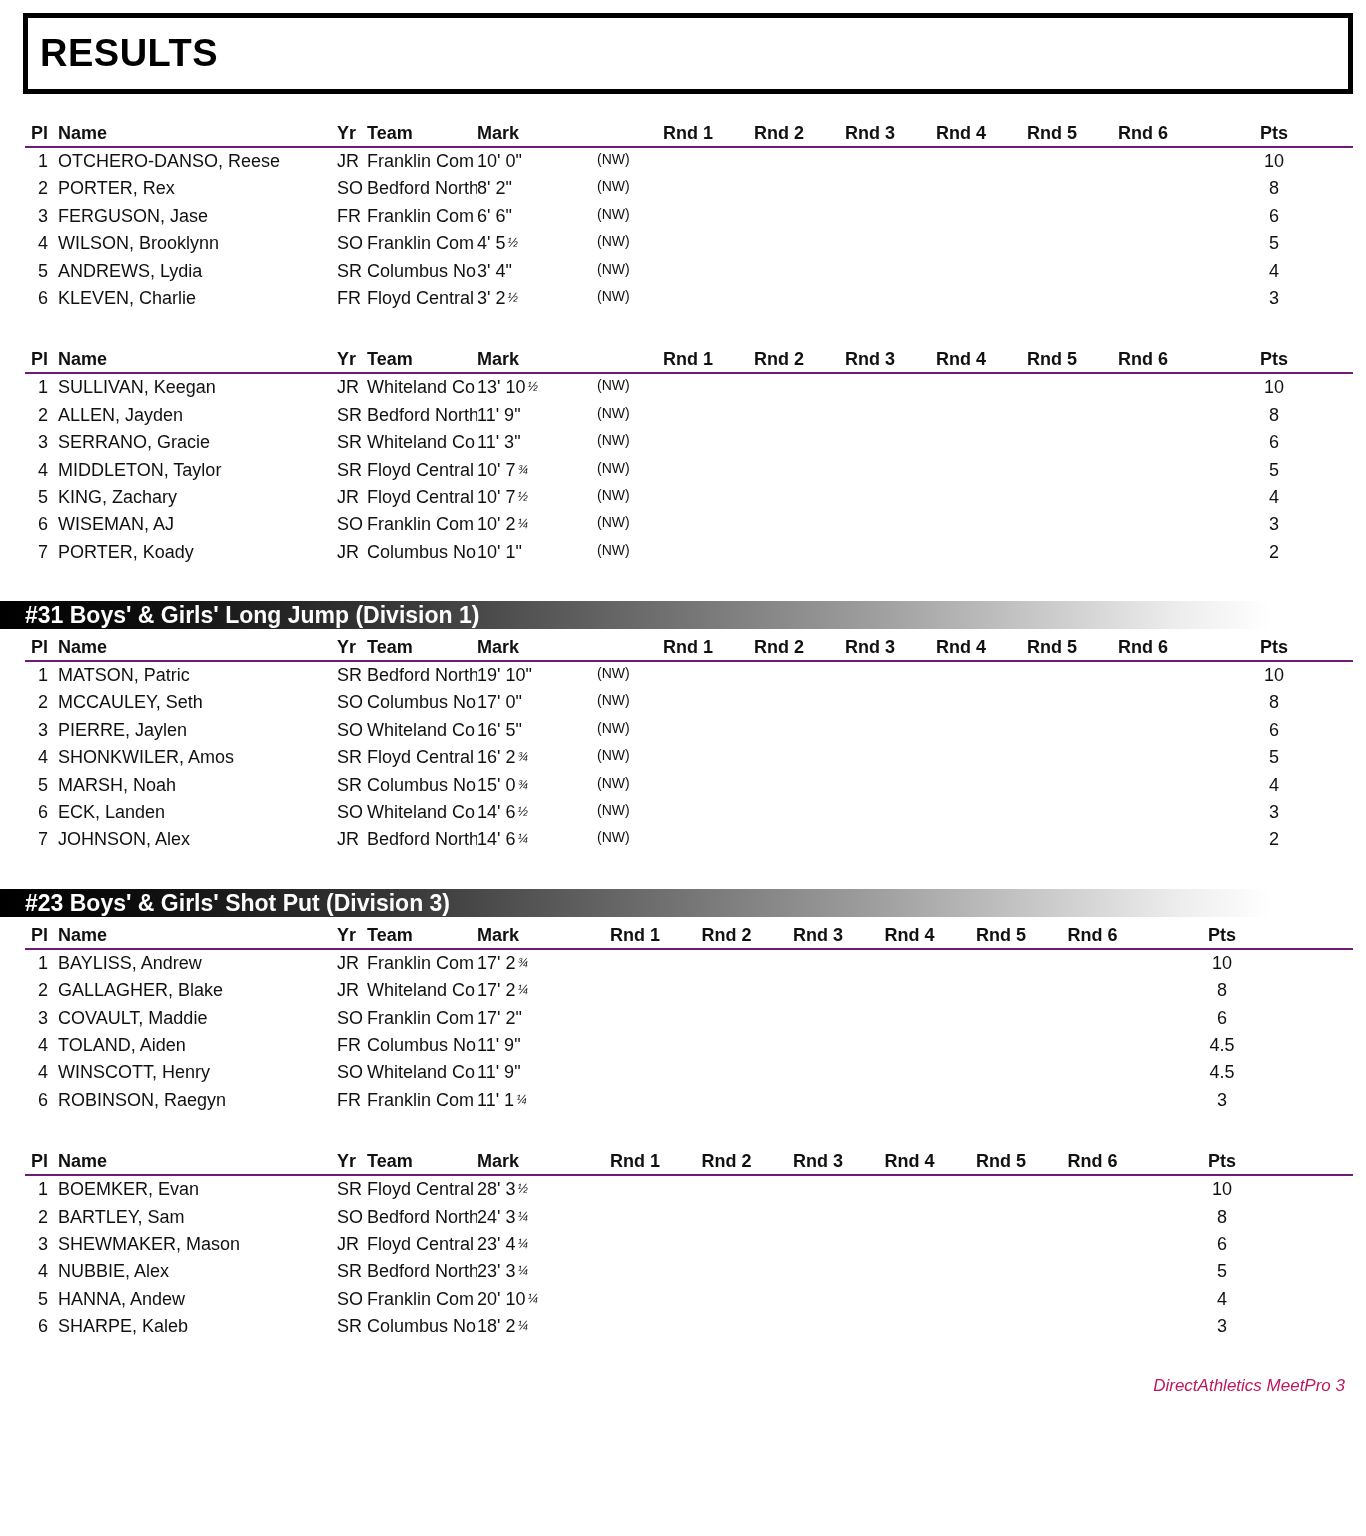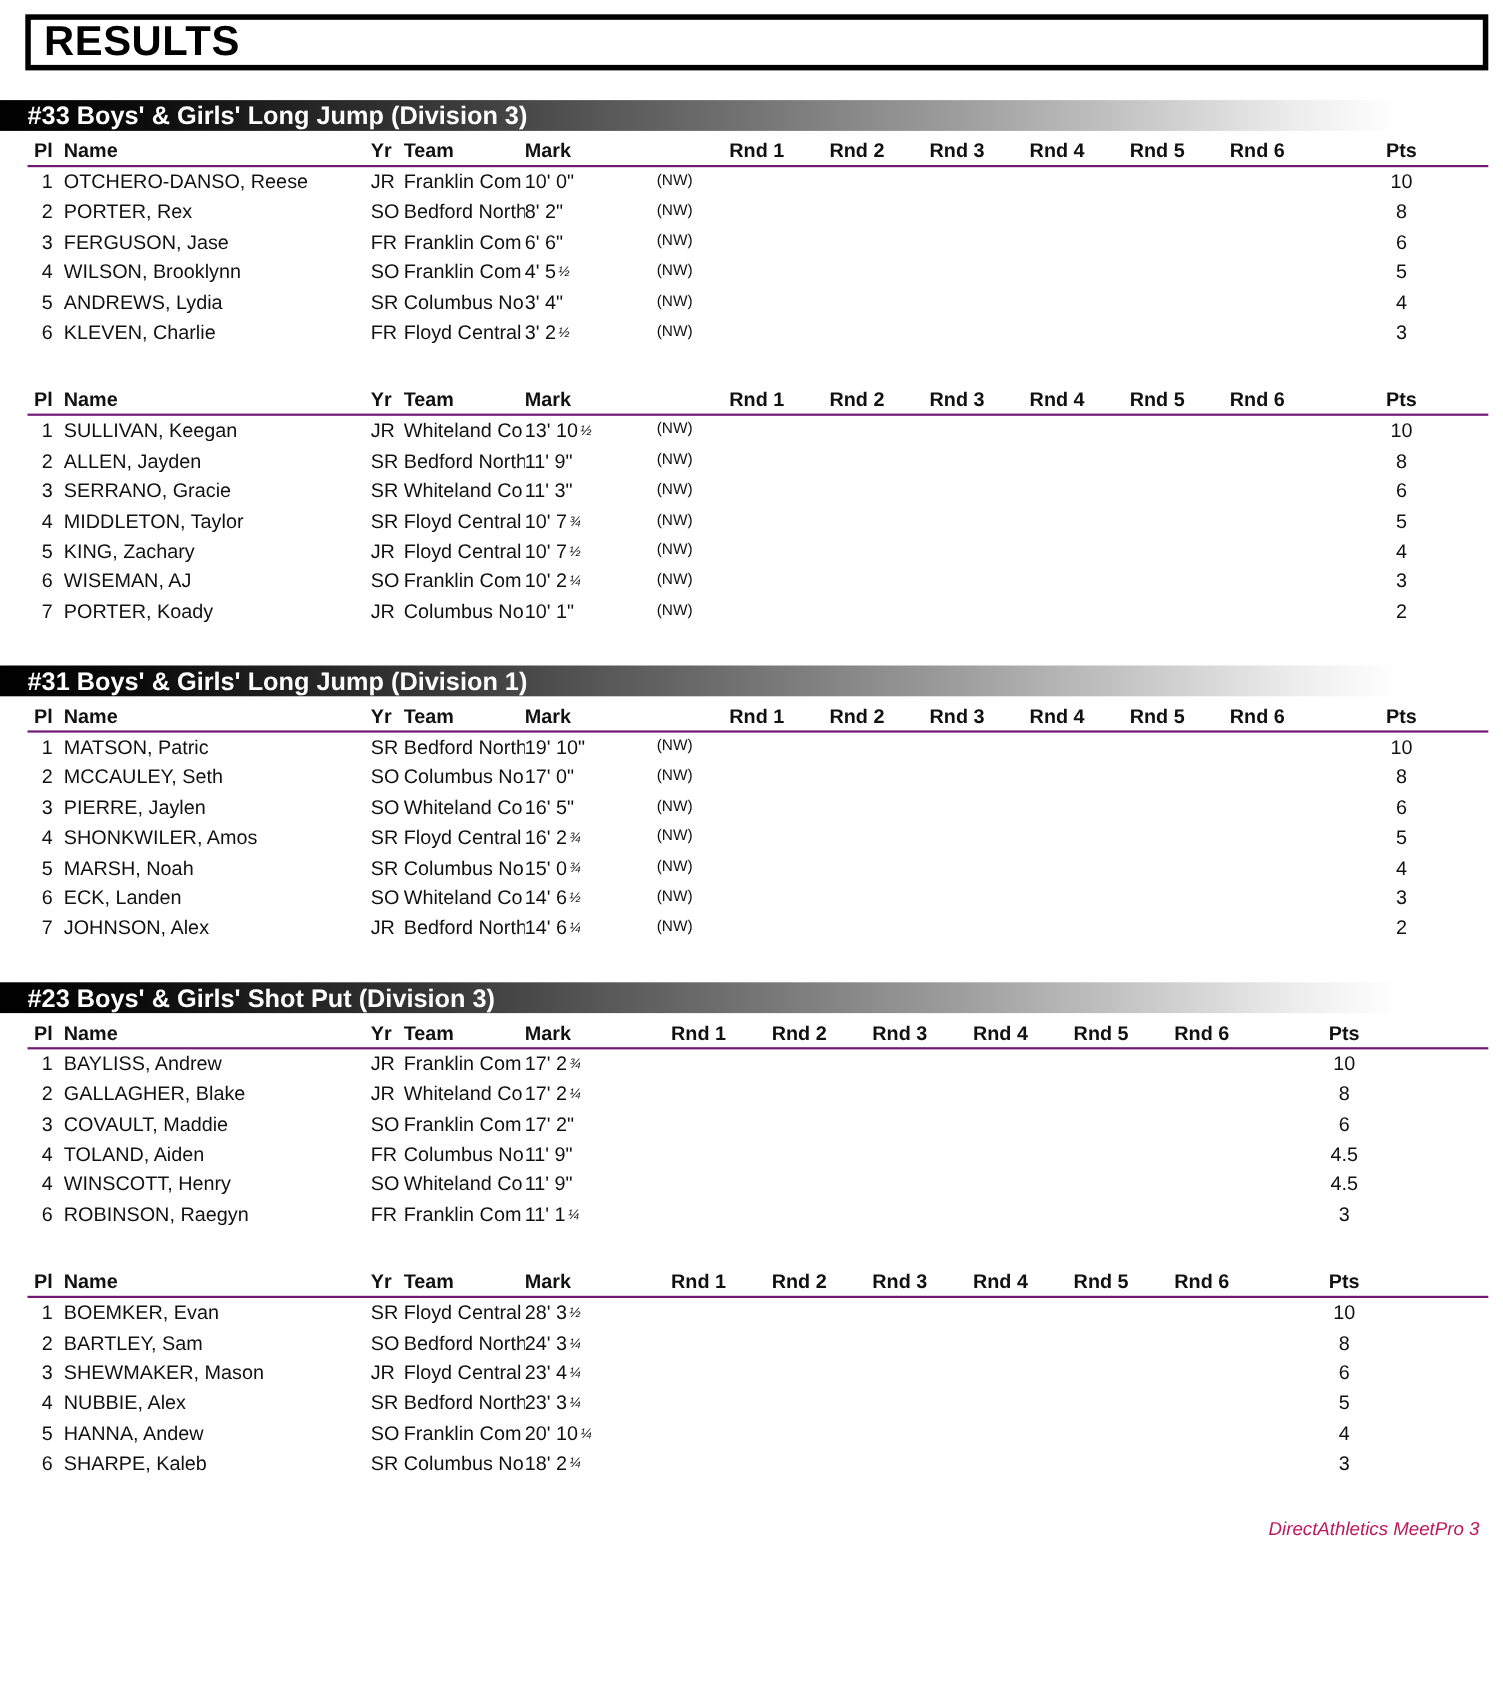--- a/index.html
+++ b/index.html
@@ -8,21 +8,21 @@
     background: #ffffff;
     width: 1366px;
     min-height: 1536px;
     font-family: "Liberation Sans", sans-serif;
     color: #111;
   }
   .results-box {
     box-sizing: border-box;
     margin: 13px 0 12px 23px;
     width: 1330px;
-    height: 51px;
+    height: 81px;
     border: 5px solid #000;
     display: flex;
     align-items: center;
     padding-left: 12px;
   }
   .results-box .title {
     font-size: 38px;
     font-weight: bold;
     letter-spacing: 0.5px;
     color: #000;
@@ -95,23 +95,20 @@
 <body>
 
 <div>
 
   <div class="results-box">
     <span class="title">RESULTS</span>
   </div>
 
   <div id="sections">
   <section class="event-section lj">
-    <div class="section-bar">
-      <span class="section-title">#33 Boys' &amp; Girls' Long Jump (Division 3)</span>
-    </div>
     <div class="thead">
       <span class="c pl">Pl</span>
       <span class="c name">Name</span>
       <span class="c yr">Yr</span>
       <span class="c team">Team</span>
       <span class="c mark">Mark</span>
       <span class="c wind"></span>
       <span class="c rnd">Rnd 1</span>
       <span class="c rnd">Rnd 2</span>
       <span class="c rnd">Rnd 3</span>

